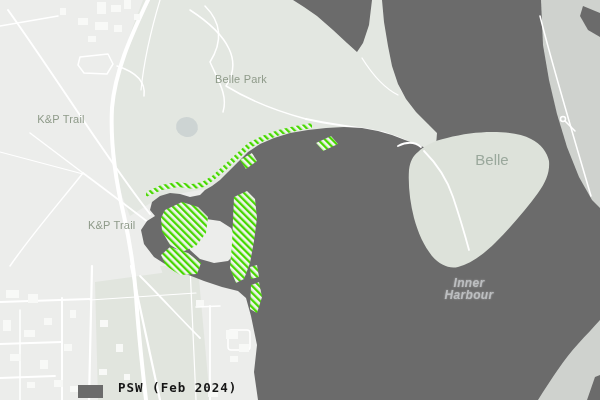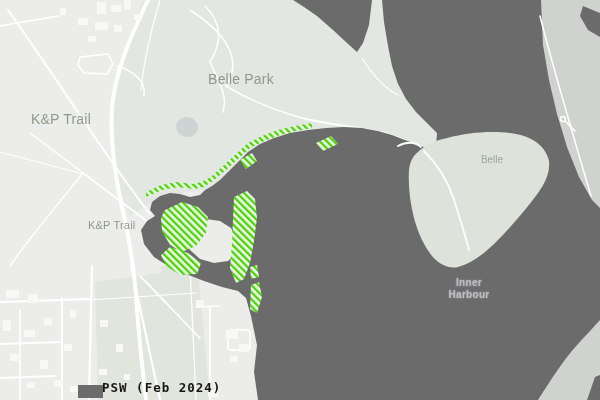--- a/index.html
+++ b/index.html
@@ -19,40 +19,40 @@
   .road{stroke:var(--c-road,#ffffff);fill:none;stroke-linecap:round;stroke-linejoin:round;}
   .bldg{fill:var(--c-building,#f8f9f7);}
   .psw{fill:url(#pswpat);}
   .psw-bg{fill:#f1f3ee;}
   .psw-line{fill:var(--c-psw,#47d800);}
   
   .map-label{
     position:absolute;transform:translate(-50%,-50%);
     white-space:nowrap;pointer-events:none;
   }
-  .lbl-green{color:var(--c-label_green,#8f9b8a);font-size:14px;letter-spacing:.2px;}
-  .lbl-island{color:var(--c-label_island,#9aa89c);font-size:10px;line-height:13px;text-align:center;}
+  .lbl-green{color:var(--c-label_green,#8f9b8a);font-size:11px;letter-spacing:.2px;}
+  .lbl-island{color:var(--c-label_island,#9aa89c);font-size:15px;line-height:13px;text-align:center;}
   .lbl-water{
-    color:var(--c-label_water,#bcbec0);font-size:10px;line-height:12px;text-align:center;
-    font-weight:bold;letter-spacing:.3px;
+    color:var(--c-label_water,#bcbec0);font-size:12px;line-height:12px;text-align:center;
+    font-style:italic;font-weight:bold;letter-spacing:.3px;
     text-shadow:0 0 2px rgba(255,255,255,.45);
   }
   .clip-label{
     position:absolute;left:88px;top:219px;width:61px;height:15px;overflow:hidden;
     color:var(--c-label_green,#8f9b8a);font-size:11px;letter-spacing:.2px;white-space:nowrap;
     pointer-events:none;
   }
   
   .legend{position:absolute;left:0;top:0;width:100%;height:100%;pointer-events:none;}
   .legend-swatch{
     position:absolute;left:78px;top:385px;width:25px;height:13px;
     background:var(--c-water,#6b6b6b);
   }
   .legend-text{
-    position:absolute;left:102px;top:380px;
+    position:absolute;left:118px;top:380px;
     font-family:"DejaVu Sans Mono",monospace;font-size:12.5px;font-weight:700;
     letter-spacing:1px;color:var(--c-legend_text,#161616);white-space:nowrap;
   }
 </style>
 </head>
 <body>
 
 <div class="stage">
   <svg width="600" height="400" viewBox="0 0 600 400">
     <defs>

